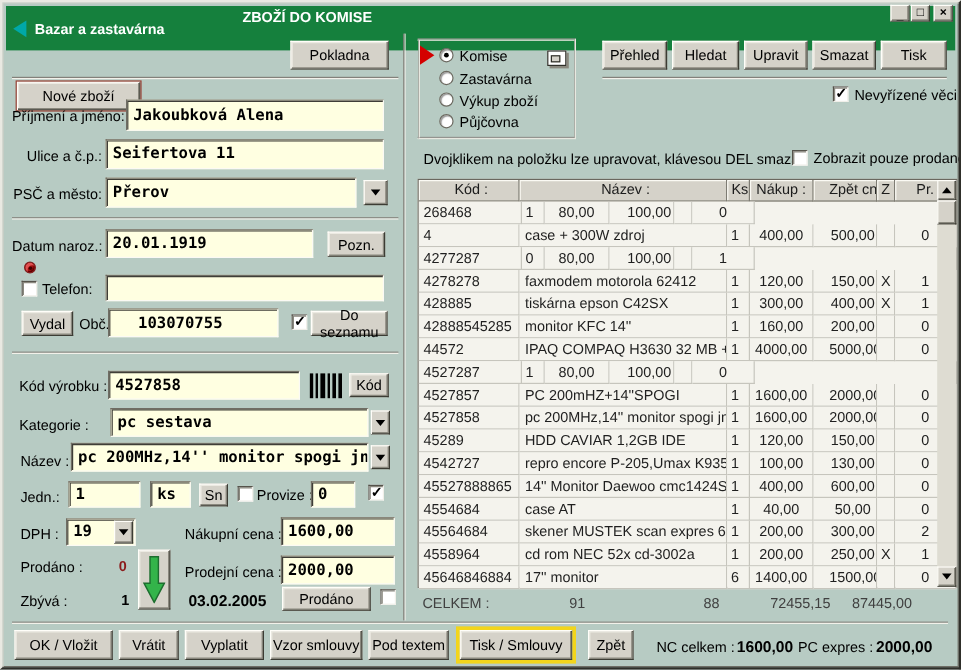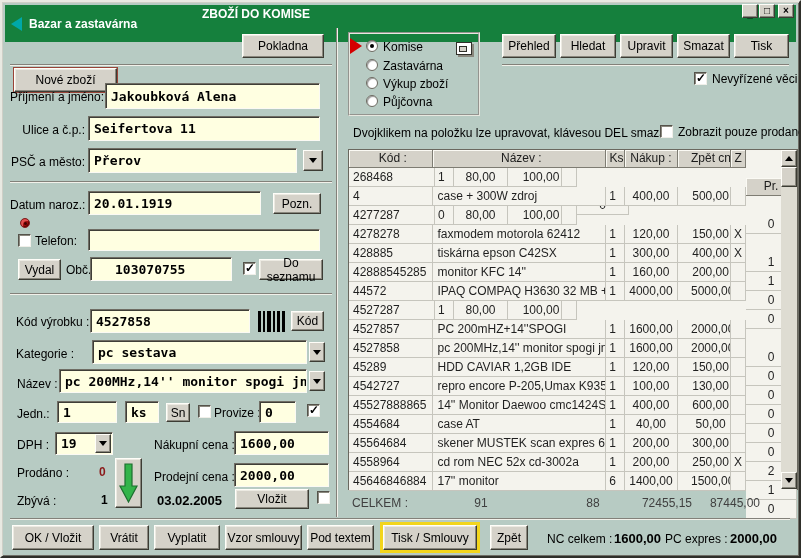--- a/index.html
+++ b/index.html
@@ -83,21 +83,21 @@
   }
   .tr { display:flex; height:19px; }
   .td {
     font-size:12px; color:#1f1f1f; height:19px; line-height:18px;
     border-right:1px solid #c6c5bd; border-bottom:1px solid #c6c5bd;
     overflow:hidden; white-space:nowrap; background:#f4f3ed;
   }
   .c0{width:86px; padding-left:4px;} .c1{width:176px; padding-left:4px;}
   .c2{width:19px; padding-left:3px;} .c3{width:54px; text-align:center;}
   .c4{width:54px; text-align:center;padding-left:13px;} .c5{width:15px; text-align:center;}
-  .c6{width:52px; text-align:center;margin-top:28px;}
+  .c6{width:52px; text-align:center;}
   .sb { position:absolute; right:0; top:0; width:16px; height:339px; background:#dedcd2; }
   .sbbtn { position:absolute; left:0; width:16px; height:17px; background:#d5d2c9;
     border-top:1px solid #fffef9;border-left:1px solid #fffef9;
     border-right:1px solid #3c3c34;border-bottom:1px solid #3c3c34;
     box-shadow: inset -1px -1px 0 #8a887e; display:flex;align-items:center;justify-content:center;}
   .sbbtn.up::after{content:"";width:0;height:0;border-left:4px solid transparent;border-right:4px solid transparent;border-bottom:5px solid #000;}
   .sbbtn.down::after{content:"";width:0;height:0;border-left:4px solid transparent;border-right:4px solid transparent;border-top:5px solid #000;}
   .sbthumb { position:absolute; left:0; top:17px; width:16px; height:20px; background:#d5d2c9;
     border-top:1px solid #fffef9;border-left:1px solid #fffef9;
     border-right:1px solid #3c3c34;border-bottom:1px solid #3c3c34;
@@ -224,21 +224,21 @@
     <svg width="19" height="40" viewBox="0 0 19 40">
       <path d="M6 1 h7 v22 h5 L9.5 39 L1 23 h5 z" fill="#33b44a" stroke="#1d6e2f" stroke-width="1.2"></path>
     </svg>
   </div>
   <div class="lbl" style="left:152px;top:468px;">Prodejní cena :</div>
   <div class="field" style="left:232px;top:461px;width:95px;height:24px;">2000,00</div>
 
   <div class="lbl" style="left:15px;top:492px;">Zbývá :</div>
   <div class="lbl" style="left:99px;top:491px;font-weight:bold;">1</div>
   <div class="lbl" style="left:155px;top:491px;font-weight:bold;font-size:13px;">03.02.2005</div>
-  <div class="btn3d" style="left:233px;top:487px;width:74px;height:20px;">Vložit</div>
+  <div class="btn3d" style="left:233px;top:487px;width:74px;height:20px;">Prodáno</div>
   <div class="cb" style="left:315px;top:489px;"></div>
 
   <div id="grid">
     <div class="thead">
         <div class="th c0">Kód :</div>
         <div class="th c1">Název :</div>
         <div class="th c2">Ks</div>
         <div class="th c3">Nákup :</div>
         <div class="th c4">Zpět cn.</div>
         <div class="th c5">Z</div>

